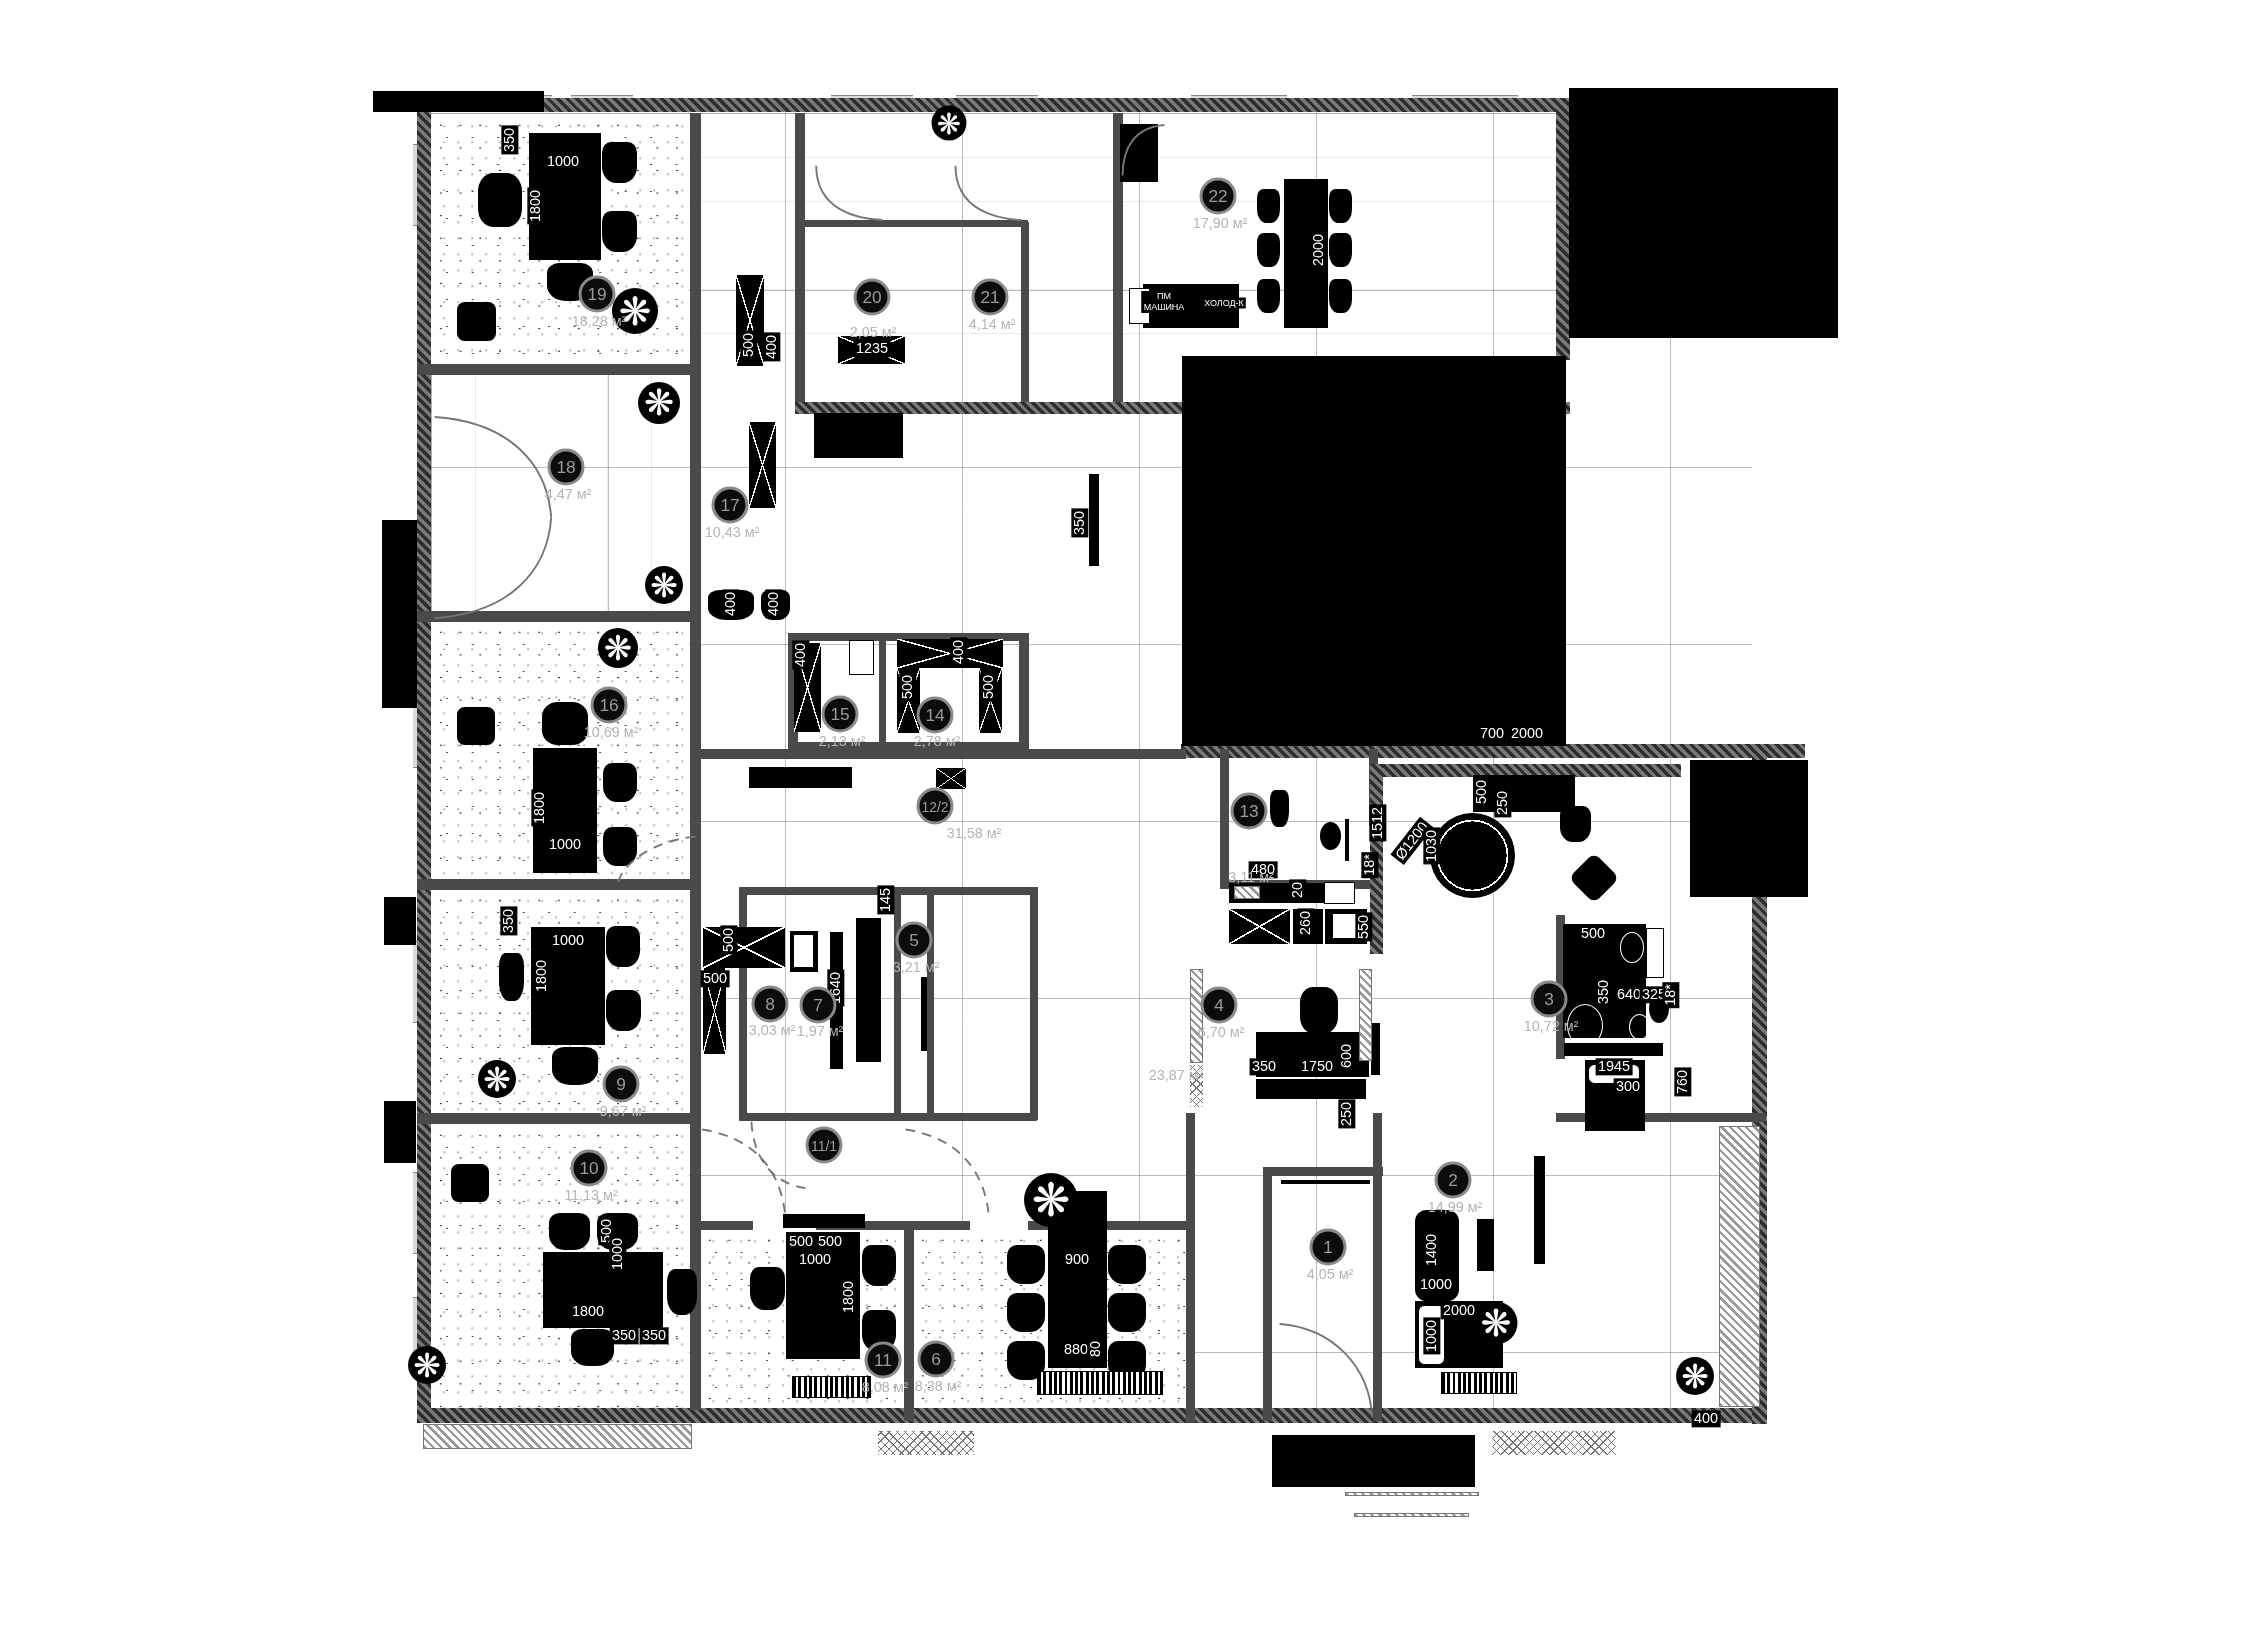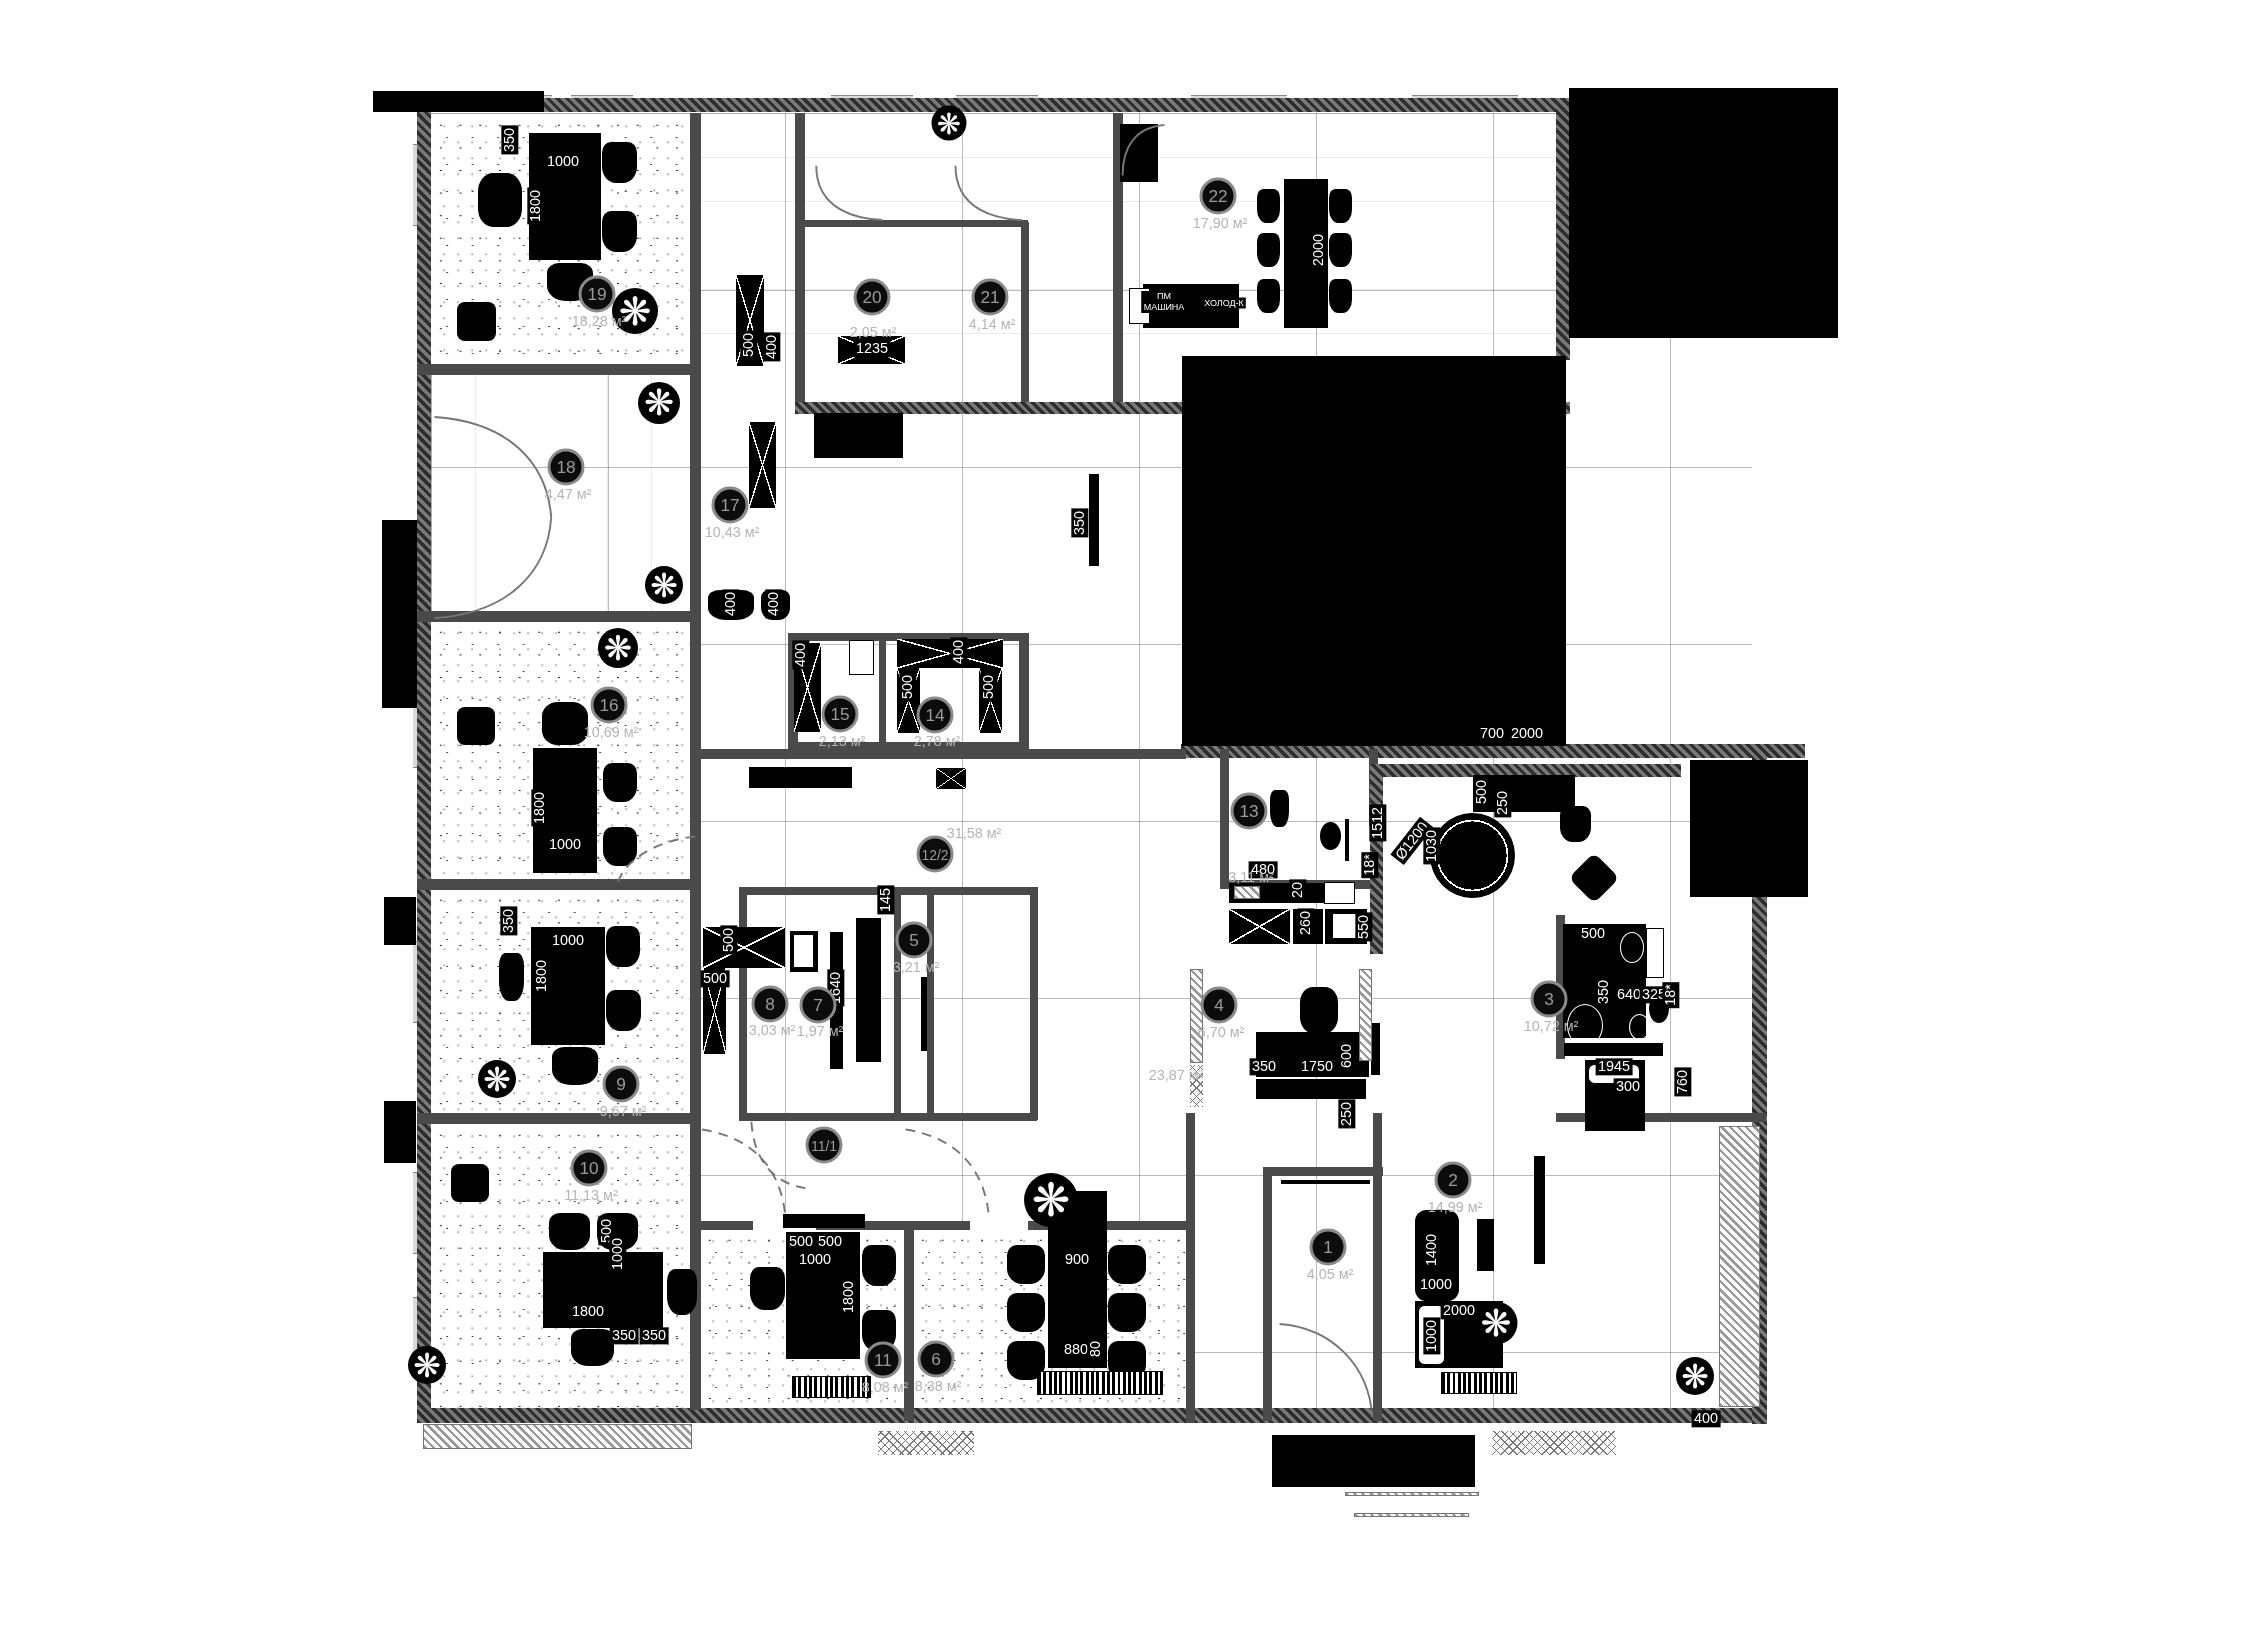--- a/index.html
+++ b/index.html
@@ -348,21 +348,21 @@
     <div class="area" style="left: 820px; top: 1031px; z-index: 9;">1,97 м²</div>
     <div class="badge" style="left: 770px; top: 1004px; z-index: 9;">8</div>
     <div class="area" style="left: 772px; top: 1030px; z-index: 9;">3,03 м²</div>
     <div class="badge" style="left: 621px; top: 1084px; z-index: 9;">9</div>
     <div class="area" style="left: 623px; top: 1111px; z-index: 9;">9,67 м²</div>
     <div class="badge" style="left: 589px; top: 1168px; z-index: 9;">10</div>
     <div class="area" style="left: 591px; top: 1195px; z-index: 9;">11,13 м²</div>
     <div class="badge" style="left: 883px; top: 1360px; z-index: 9;">11</div>
     <div class="area" style="left: 885px; top: 1387px; z-index: 9;">8,08 м²</div>
     <div class="badge long" style="left: 824px; top: 1145px; z-index: 9;">11/1</div>
-    <div class="badge long" style="left: 935px; top: 854px; z-index: 9;">12/2</div>
+    <div class="badge long" style="left: 935px; top: 806px; z-index: 9;">12/2</div>
     <div class="area" style="left: 974px; top: 833px; z-index: 9;">31,58 м²</div>
     <div class="badge" style="left: 1249px; top: 811px; z-index: 9;">13</div>
     <div class="area" style="left: 1251px; top: 837px; z-index: 9; margin-top: 40px;">3,11 м²</div>
     <div class="badge" style="left: 935px; top: 715px; z-index: 9;">14</div>
     <div class="area" style="left: 937px; top: 741px; z-index: 9;">2,78 м²</div>
     <div class="badge" style="left: 840px; top: 714px; z-index: 9;">15</div>
     <div class="area" style="left: 842px; top: 741px; z-index: 9;">2,13 м²</div>
     <div class="badge" style="left: 609px; top: 705px; z-index: 9;">16</div>
     <div class="area" style="left: 611px; top: 732px; z-index: 9;">10,69 м²</div>
     <div class="badge" style="left: 730px; top: 505px; z-index: 9;">17</div>

